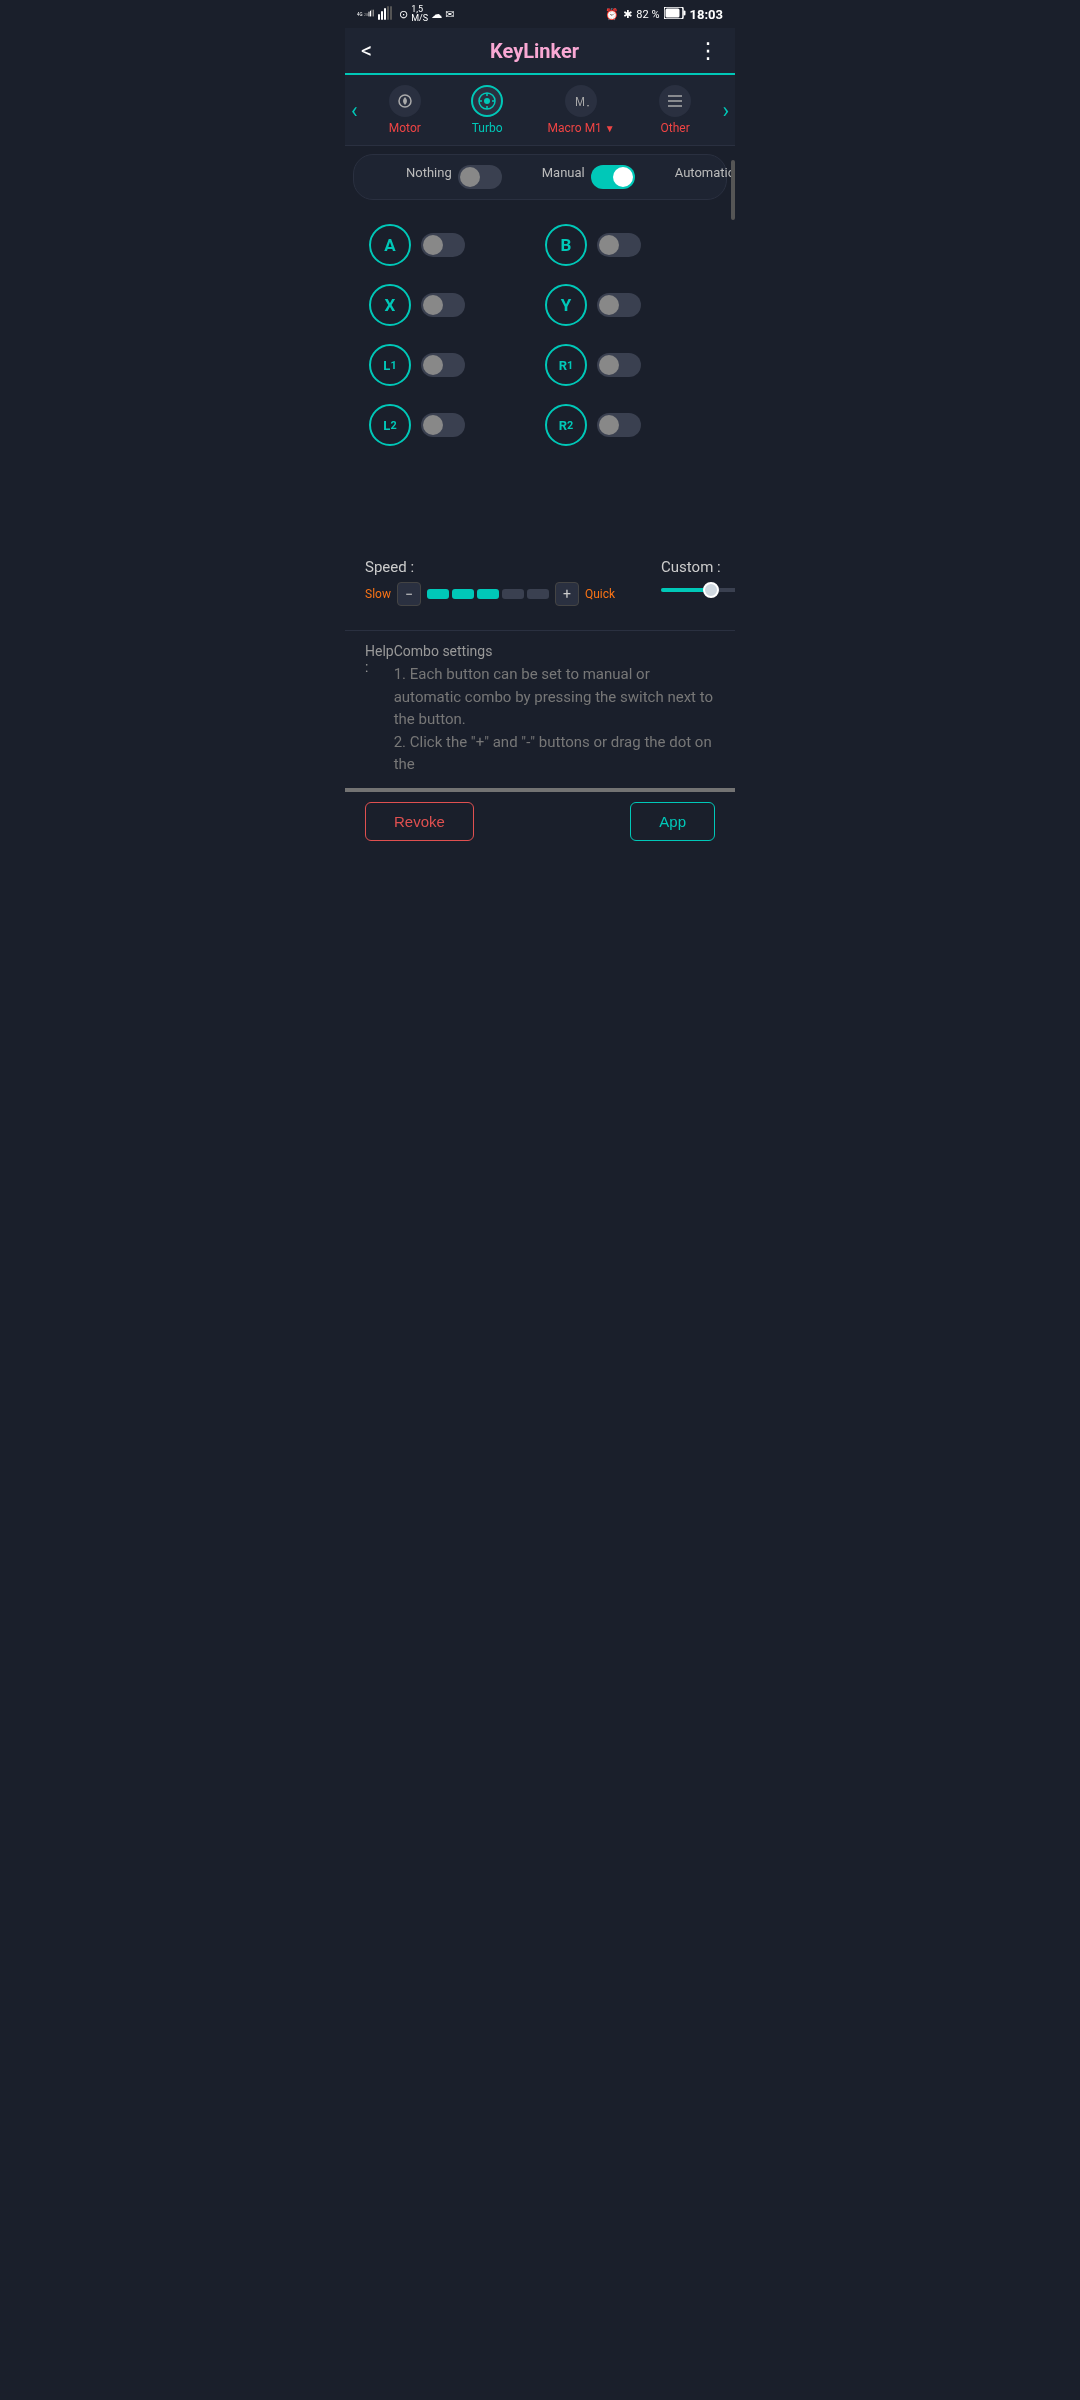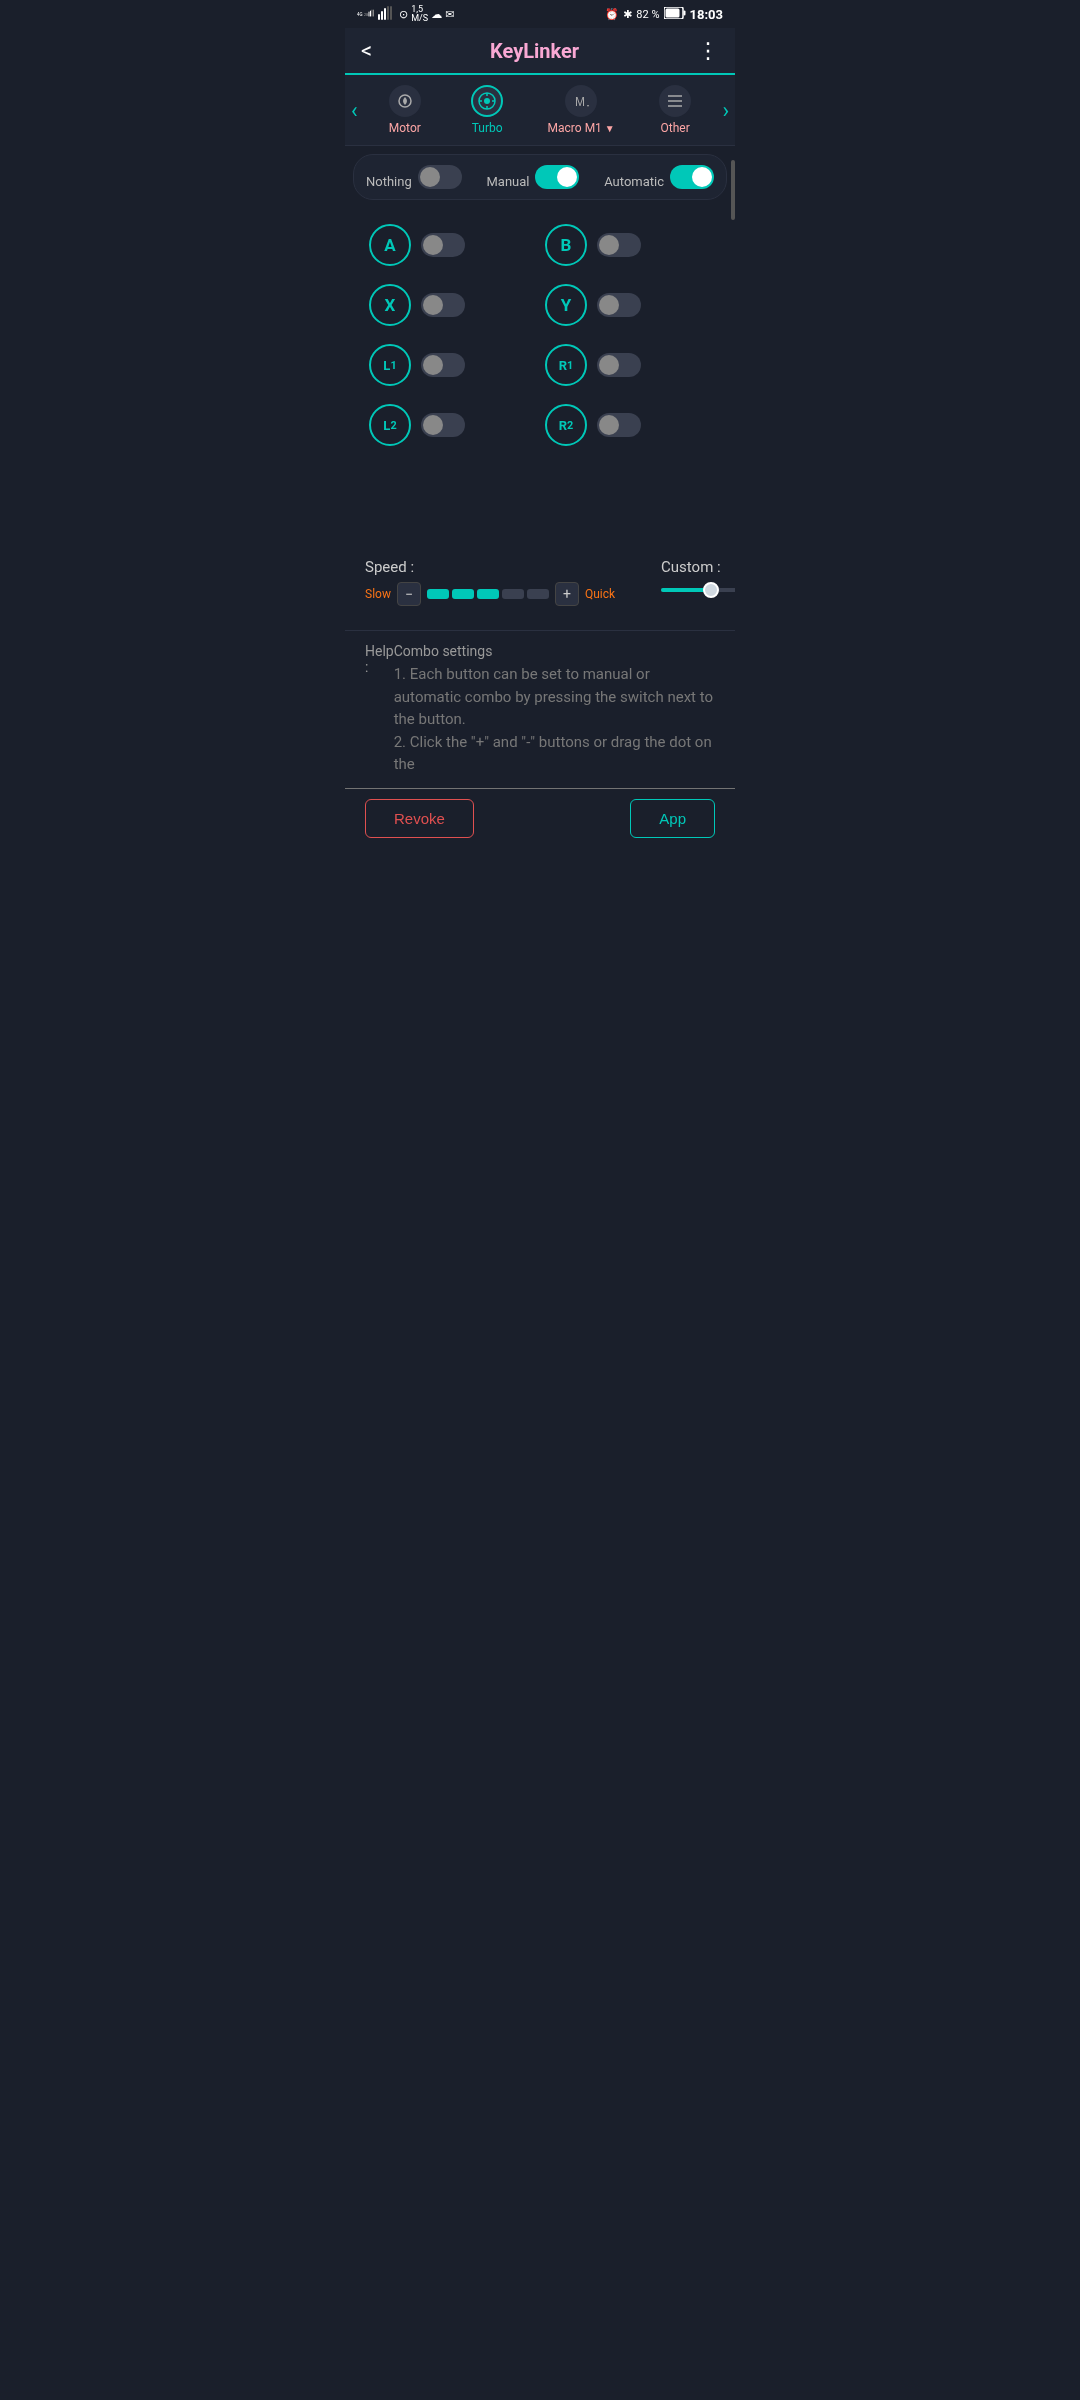--- a/index.html
+++ b/index.html
@@ -88,43 +88,44 @@
       align-items: center;
       justify-content: center;
       font-size: 16px;
     }
     .tab-icon.active-tab-icon {
       background: #2a3040;
       border: 2px solid #00c8b8;
     }
     .tab-label {
       font-size: 12px;
-      color: #fca5a5;
+      color: #ef4444;
     }
     .tab-label.active {
       color: #00c8b8;
     }
 
     
     .mode-row {
       display: flex;
       align-items: center;
       justify-content: space-between;
       padding: 10px 12px;
       background: #1e2432;
       margin: 8px 8px;
       border-radius: 20px;
       border: 1px solid #2a3040;
     }
     .mode-item {
       display: flex;
-      align-items: flex-end;
+      align-items: flex-start;
       gap: 6px;
       font-size: 13px;
       color: #bbb;
+      margin-left: 40px;
     }
 
     
     .toggle {
       position: relative;
       width: 44px;
       height: 24px;
       border-radius: 12px;
       background: #3a4050;
       display: inline-flex;
@@ -288,21 +289,21 @@
       color: #777;
       line-height: 1.5;
     }
 
     
     .bottom-btns {
       display: flex;
       justify-content: space-between;
       padding: 10px 20px 16px;
       background: #1a1f2b;
-      border-top: 1px solid #737373;
+      border-top: 4px solid #737373;
     }
     .btn-revoke {
       border: 1px solid #e05050;
       color: #e05050;
       background: transparent;
       padding: 10px 28px;
       border-radius: 6px;
       font-size: 15px;
       cursor: pointer;
     }

